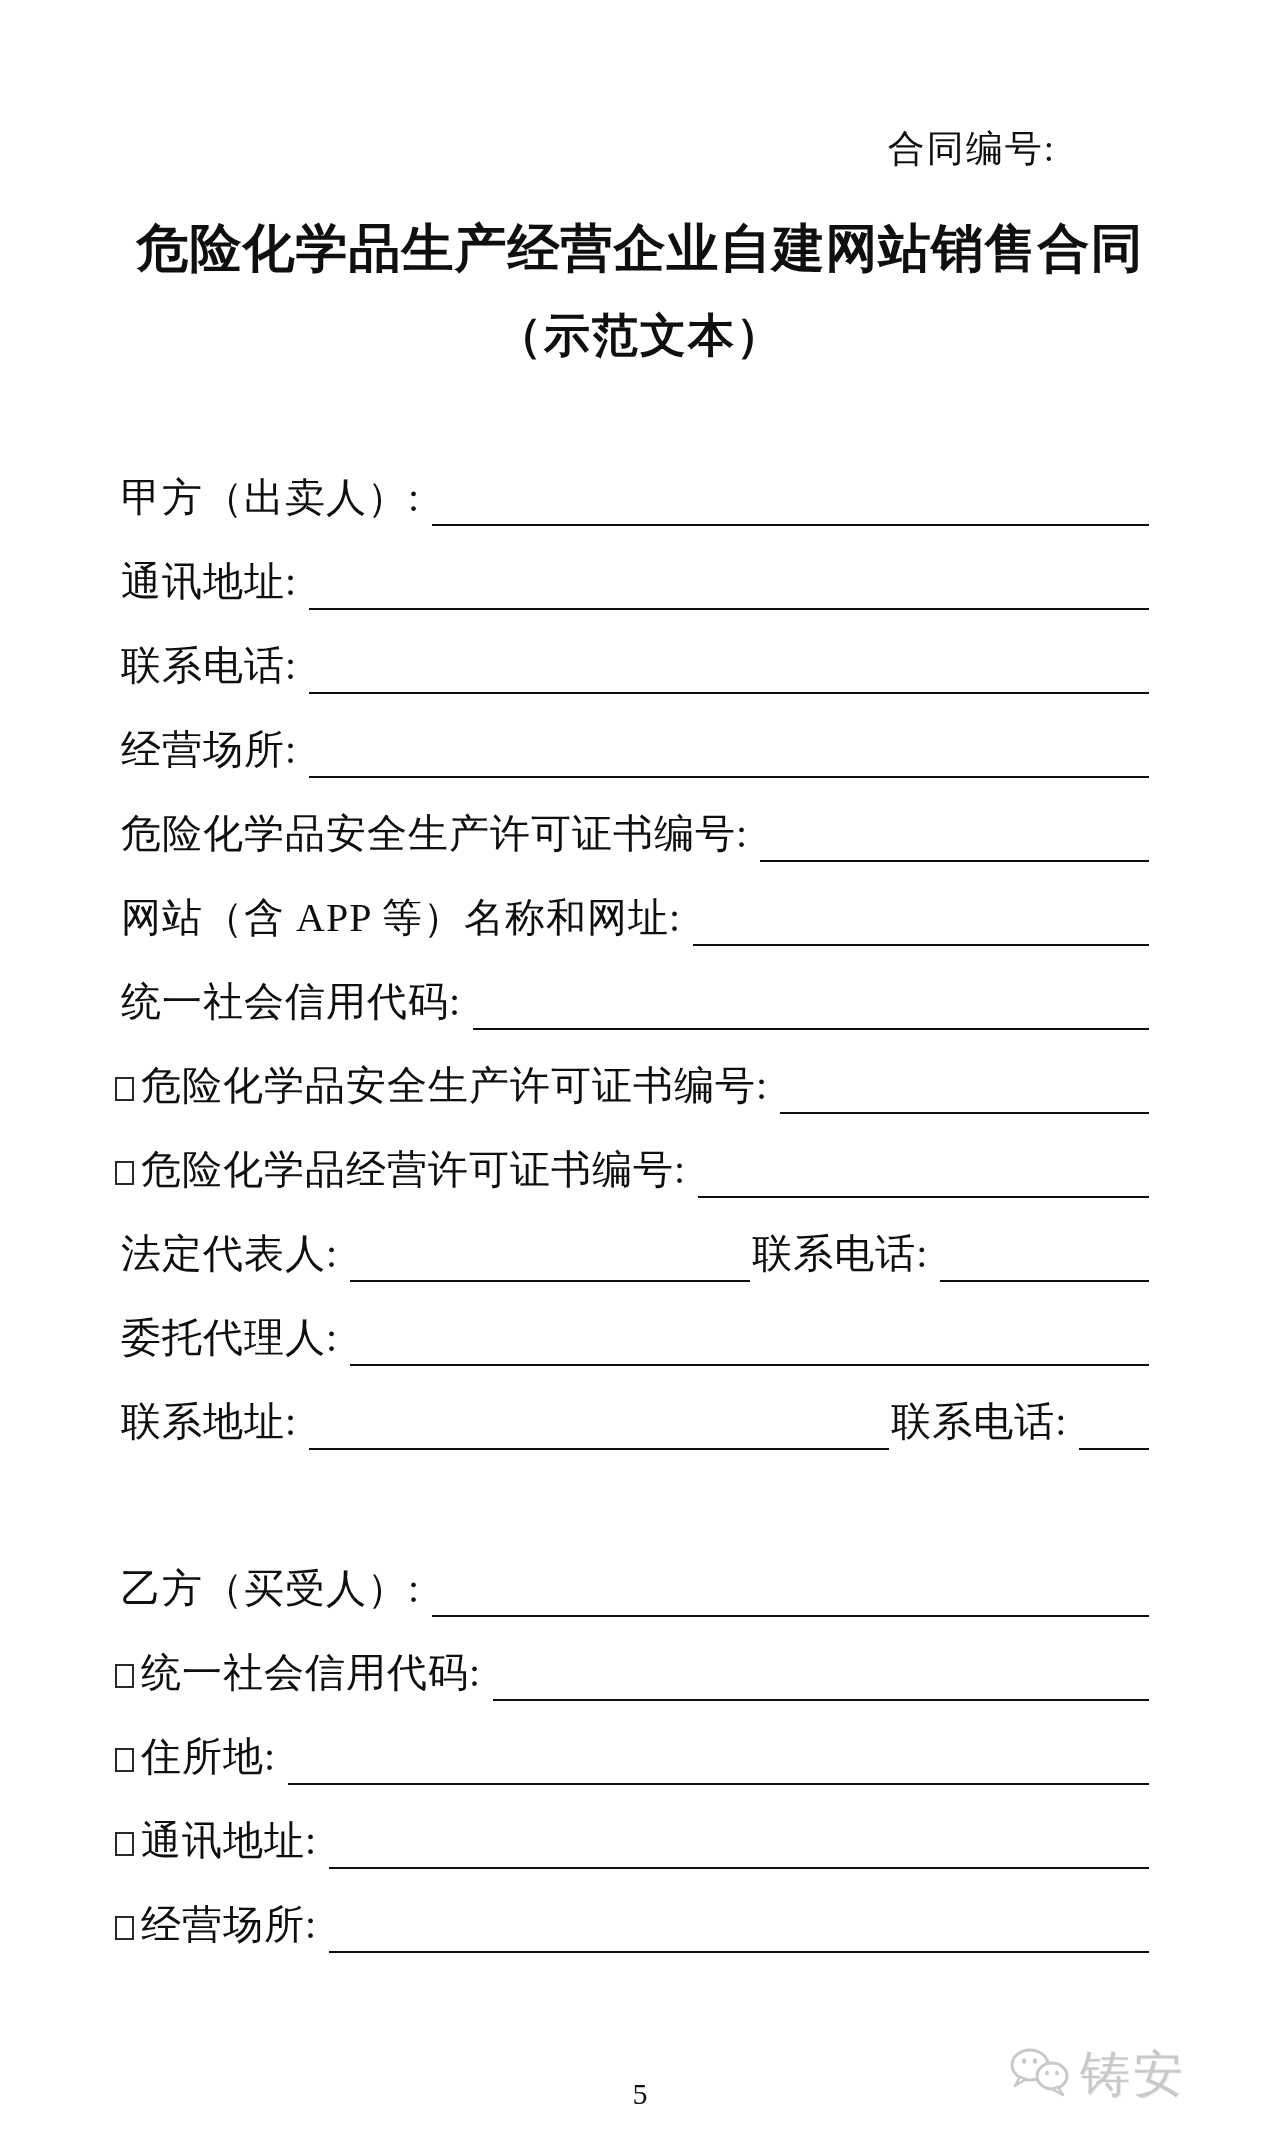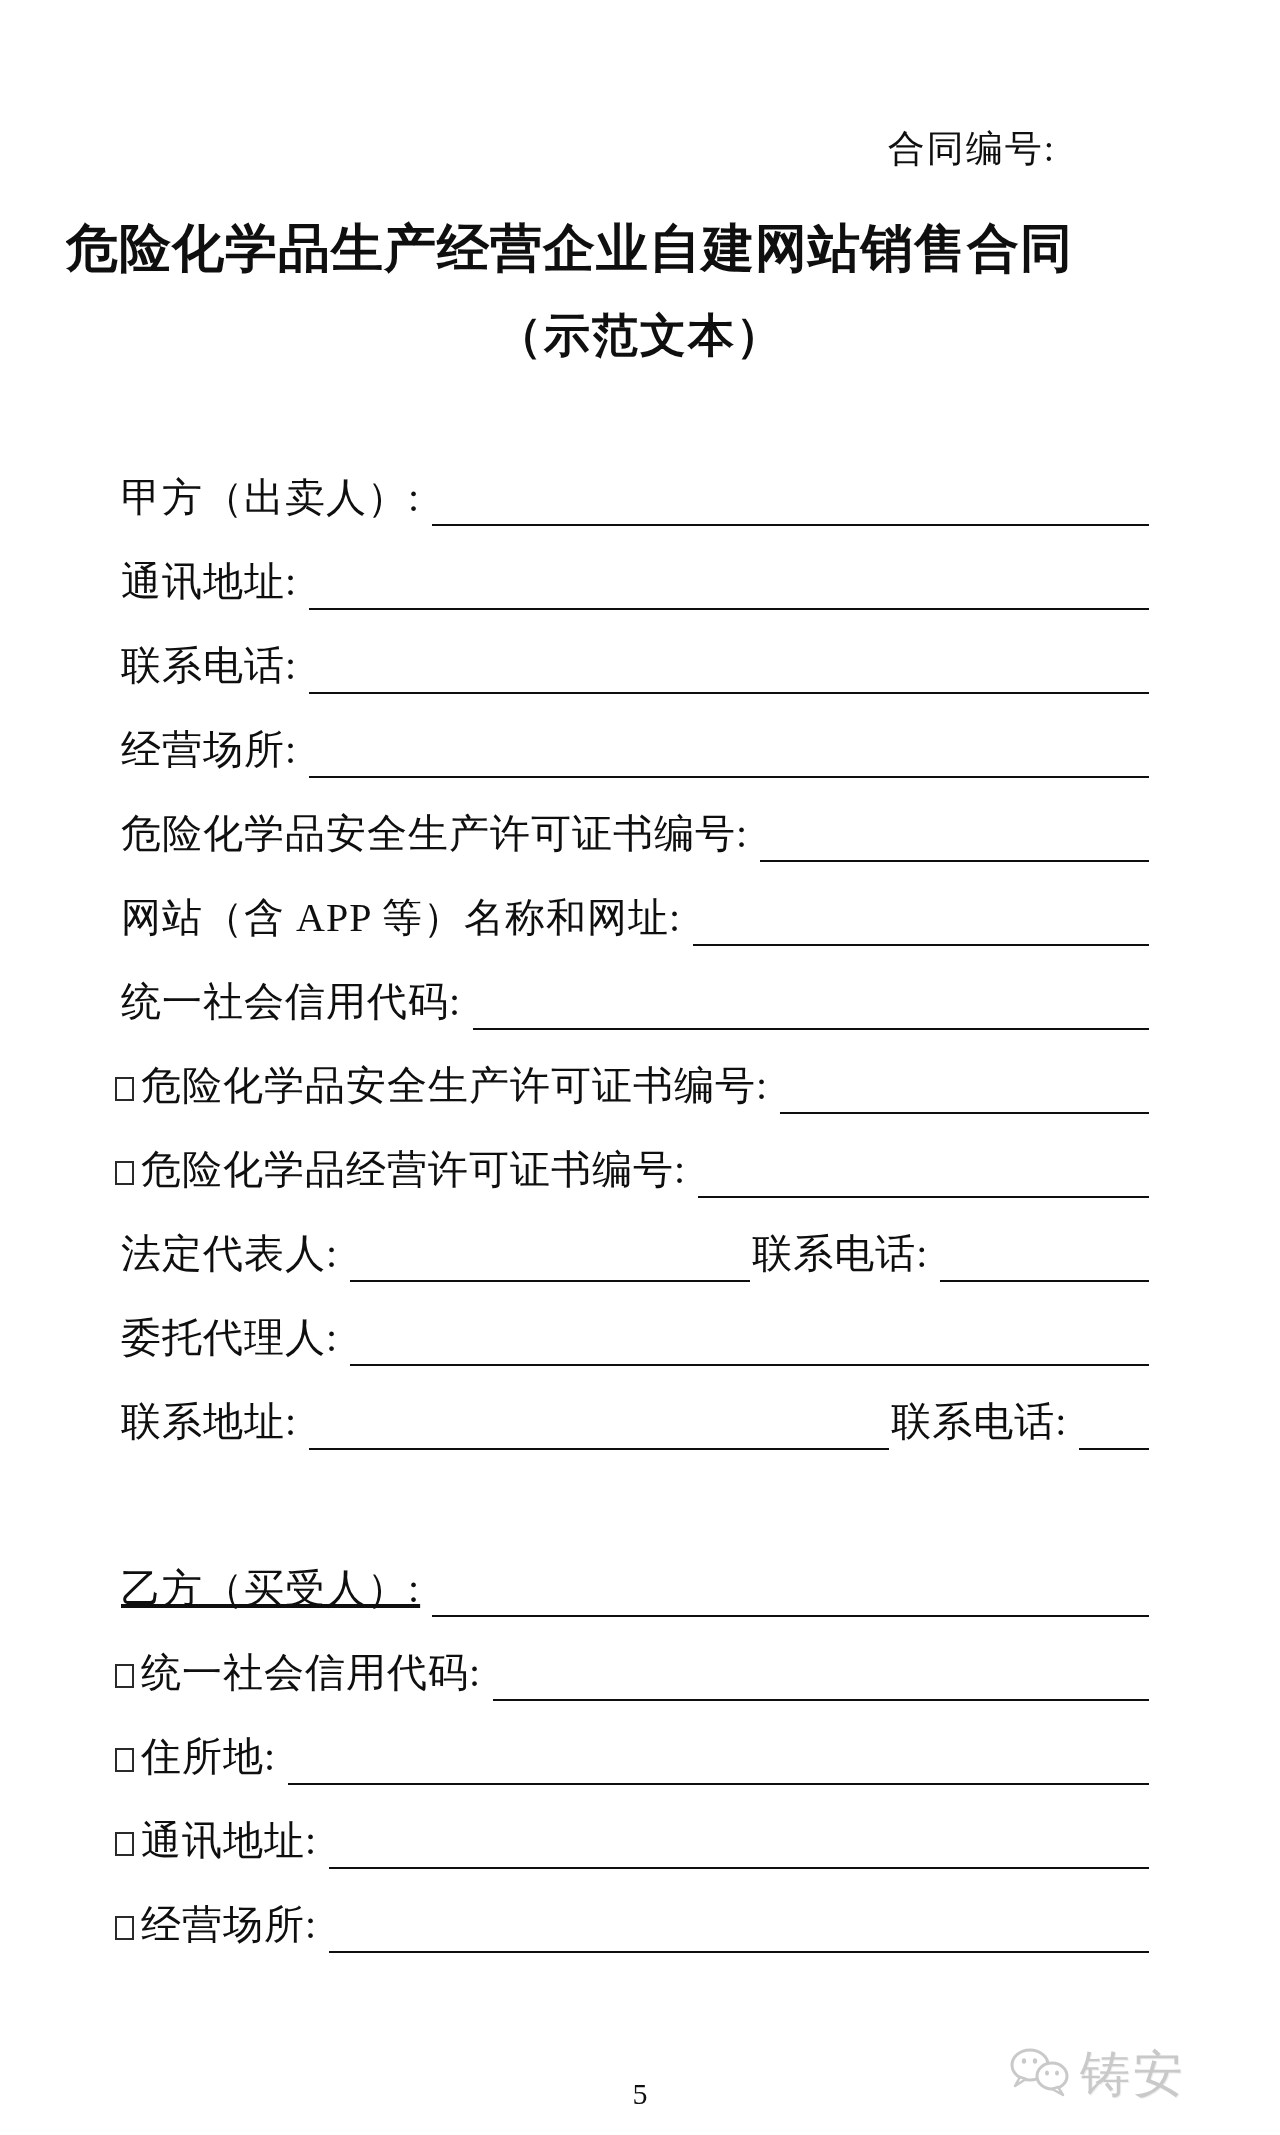--- a/index.html
+++ b/index.html
@@ -22,20 +22,21 @@
     text-align: right;
     font-size: 37px;
     line-height: 46px;
     letter-spacing: 2px;
     white-space: nowrap;
   }
 
   
   .doc-title {
     margin-top: 46px;
+    text-align: center;
     font-size: 52px;
     line-height: 62px;
     font-weight: bold;
     letter-spacing: 1px;
   }
   .doc-subtitle {
     margin-top: 28px;
     text-align: center;
     font-size: 46px;
     line-height: 56px;
@@ -65,21 +66,21 @@
   }
   .row .label2 { padding-left: 2px; }
   .row .line {
     border-bottom: 2px solid #0f0f0f;
     height: 46px;
     flex: 1 1 auto;
   }
   .row .line.w475 { flex: 0 0 auto; width: 475px; }
   .row .line.w400 { flex: 0 0 auto; width: 400px; }
   .row .line.w580 { flex: 0 0 auto; width: 580px; }
-  .row.section-gap { margin-top: 115px; text-decoration: underline; }
+  .row.section-gap { margin-top: 115px; }
 
   .checkbox {
     display: inline-block;
     width: 19px;
     height: 24px;
     border: 2px solid #2a2a2a;
     margin: 0 7px 13px -6px;
     flex: 0 0 auto;
   }
 

